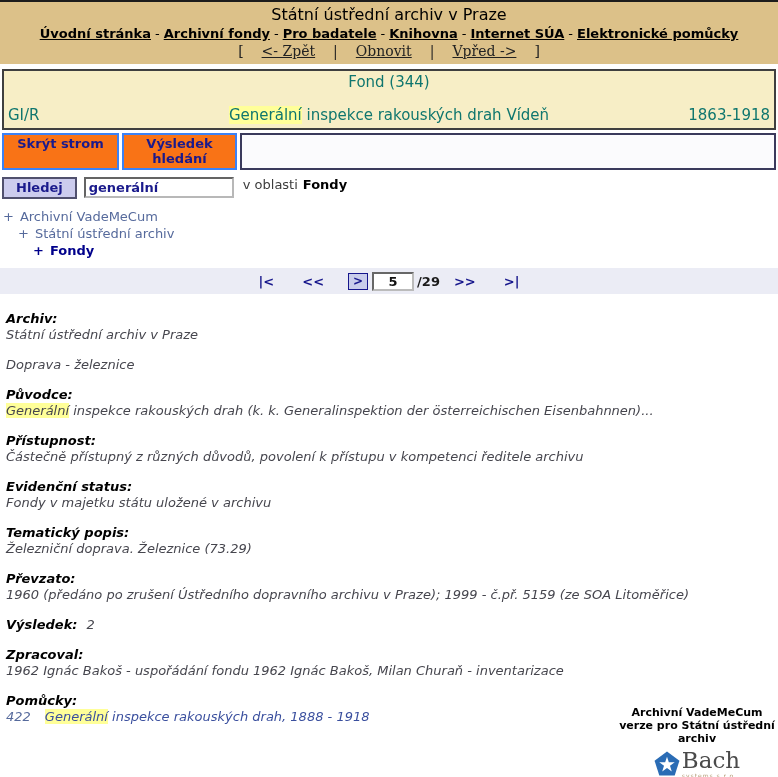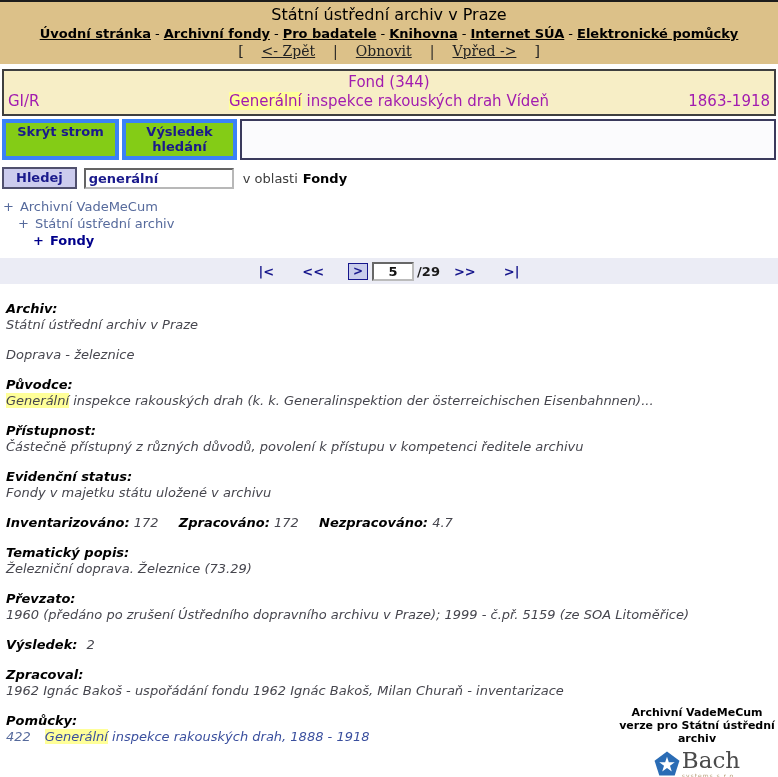--- a/index.html
+++ b/index.html
@@ -32,47 +32,47 @@
   .history-row a { color: #222; margin: 0 15px; }
   .history-row .brk { margin: 0 3px; }
 
   
   .fond-box {
     margin: 5px 2px 0;
     border: 2px solid #3f3f3f;
     background: #f7eec6;
     padding: 2px 0 4px;
     font-size: 15px;
-    color: #a21caf;
+    color: #0f766e;
   }
   .fond-title { text-align: center; }
-  .fond-row { display: flex; align-items: baseline; padding: 0 4px; margin-top: 1px; gap: 20px; }
+  .fond-row { display: flex; align-items: baseline; padding: 0 4px; margin-top: 15px; gap: 20px; }
   .fond-code { flex: 1; text-align: left; }
   .fond-name { text-align: center; white-space: nowrap; }
   .fond-years { flex: 1; text-align: right; }
 
   
   .tab-row { margin: 3px 2px 0; display: flex; }
   .tab {
-    border: 4px solid #3b82f6;
-    background: #84cc16;
+    border: 2px solid #3b82f6;
+    background: #f97316;
     color: #1a1a8c;
     font-weight: bold;
     font-size: 13px;
     text-align: center;
     padding: 1px 0 2px;
     margin-right: 3px;
     cursor: pointer;
   }
   .tab-hide { width: 117px; }
   .tab-result { width: 115px; }
   .tab-filler { flex: 1; border: 2px solid #3a3a5c; background: #fbfbfd; margin-right: 0; }
 
   
-  .search-row { margin: 7px 0 0 2px; display: flex; align-items: center; }
+  .search-row { margin: 7px 0 0 2px; display: flex; align-items: flex-start; }
   .hledej-btn {
     background: #ccccee;
     border: 2px solid #50506e;
     color: #1a1a8c;
     font-weight: bold;
     font-size: 13px;
     padding: 1px 12px 2px;
     cursor: pointer;
     font-family: inherit;
   }
@@ -232,25 +232,20 @@
   <div class="section">
     <div class="lbl">Přístupnost:</div>
     <div class="val">Částečně přístupný z různých důvodů, povolení k přístupu v kompetenci ředitele archivu</div>
   </div>
 
   <div class="section">
     <div class="lbl">Evidenční status:</div>
     <div class="val">Fondy v majetku státu uložené v archivu</div>
   </div>
 
-  <div class="section">
-    <span class="stat-group"><span class="lbl">Inventarizováno:</span> <span class="val">172</span></span>
-    <span class="stat-group"><span class="lbl">Zpracováno:</span> <span class="val">172</span></span>
-    <span class="stat-group"><span class="lbl">Nezpracováno:</span> <span class="val">4.7</span></span>
-  </div>
 
   <div class="section">
     <div class="lbl">Tematický popis:</div>
     <div class="val">Železniční doprava. Železnice (73.29)</div>
   </div>
 
   <div class="section">
     <div class="lbl">Převzato:</div>
     <div class="val">1960 (předáno po zrušení Ústředního dopravního archivu v Praze); 1999 - č.př. 5159 (ze SOA Litoměřice)</div>
   </div>

